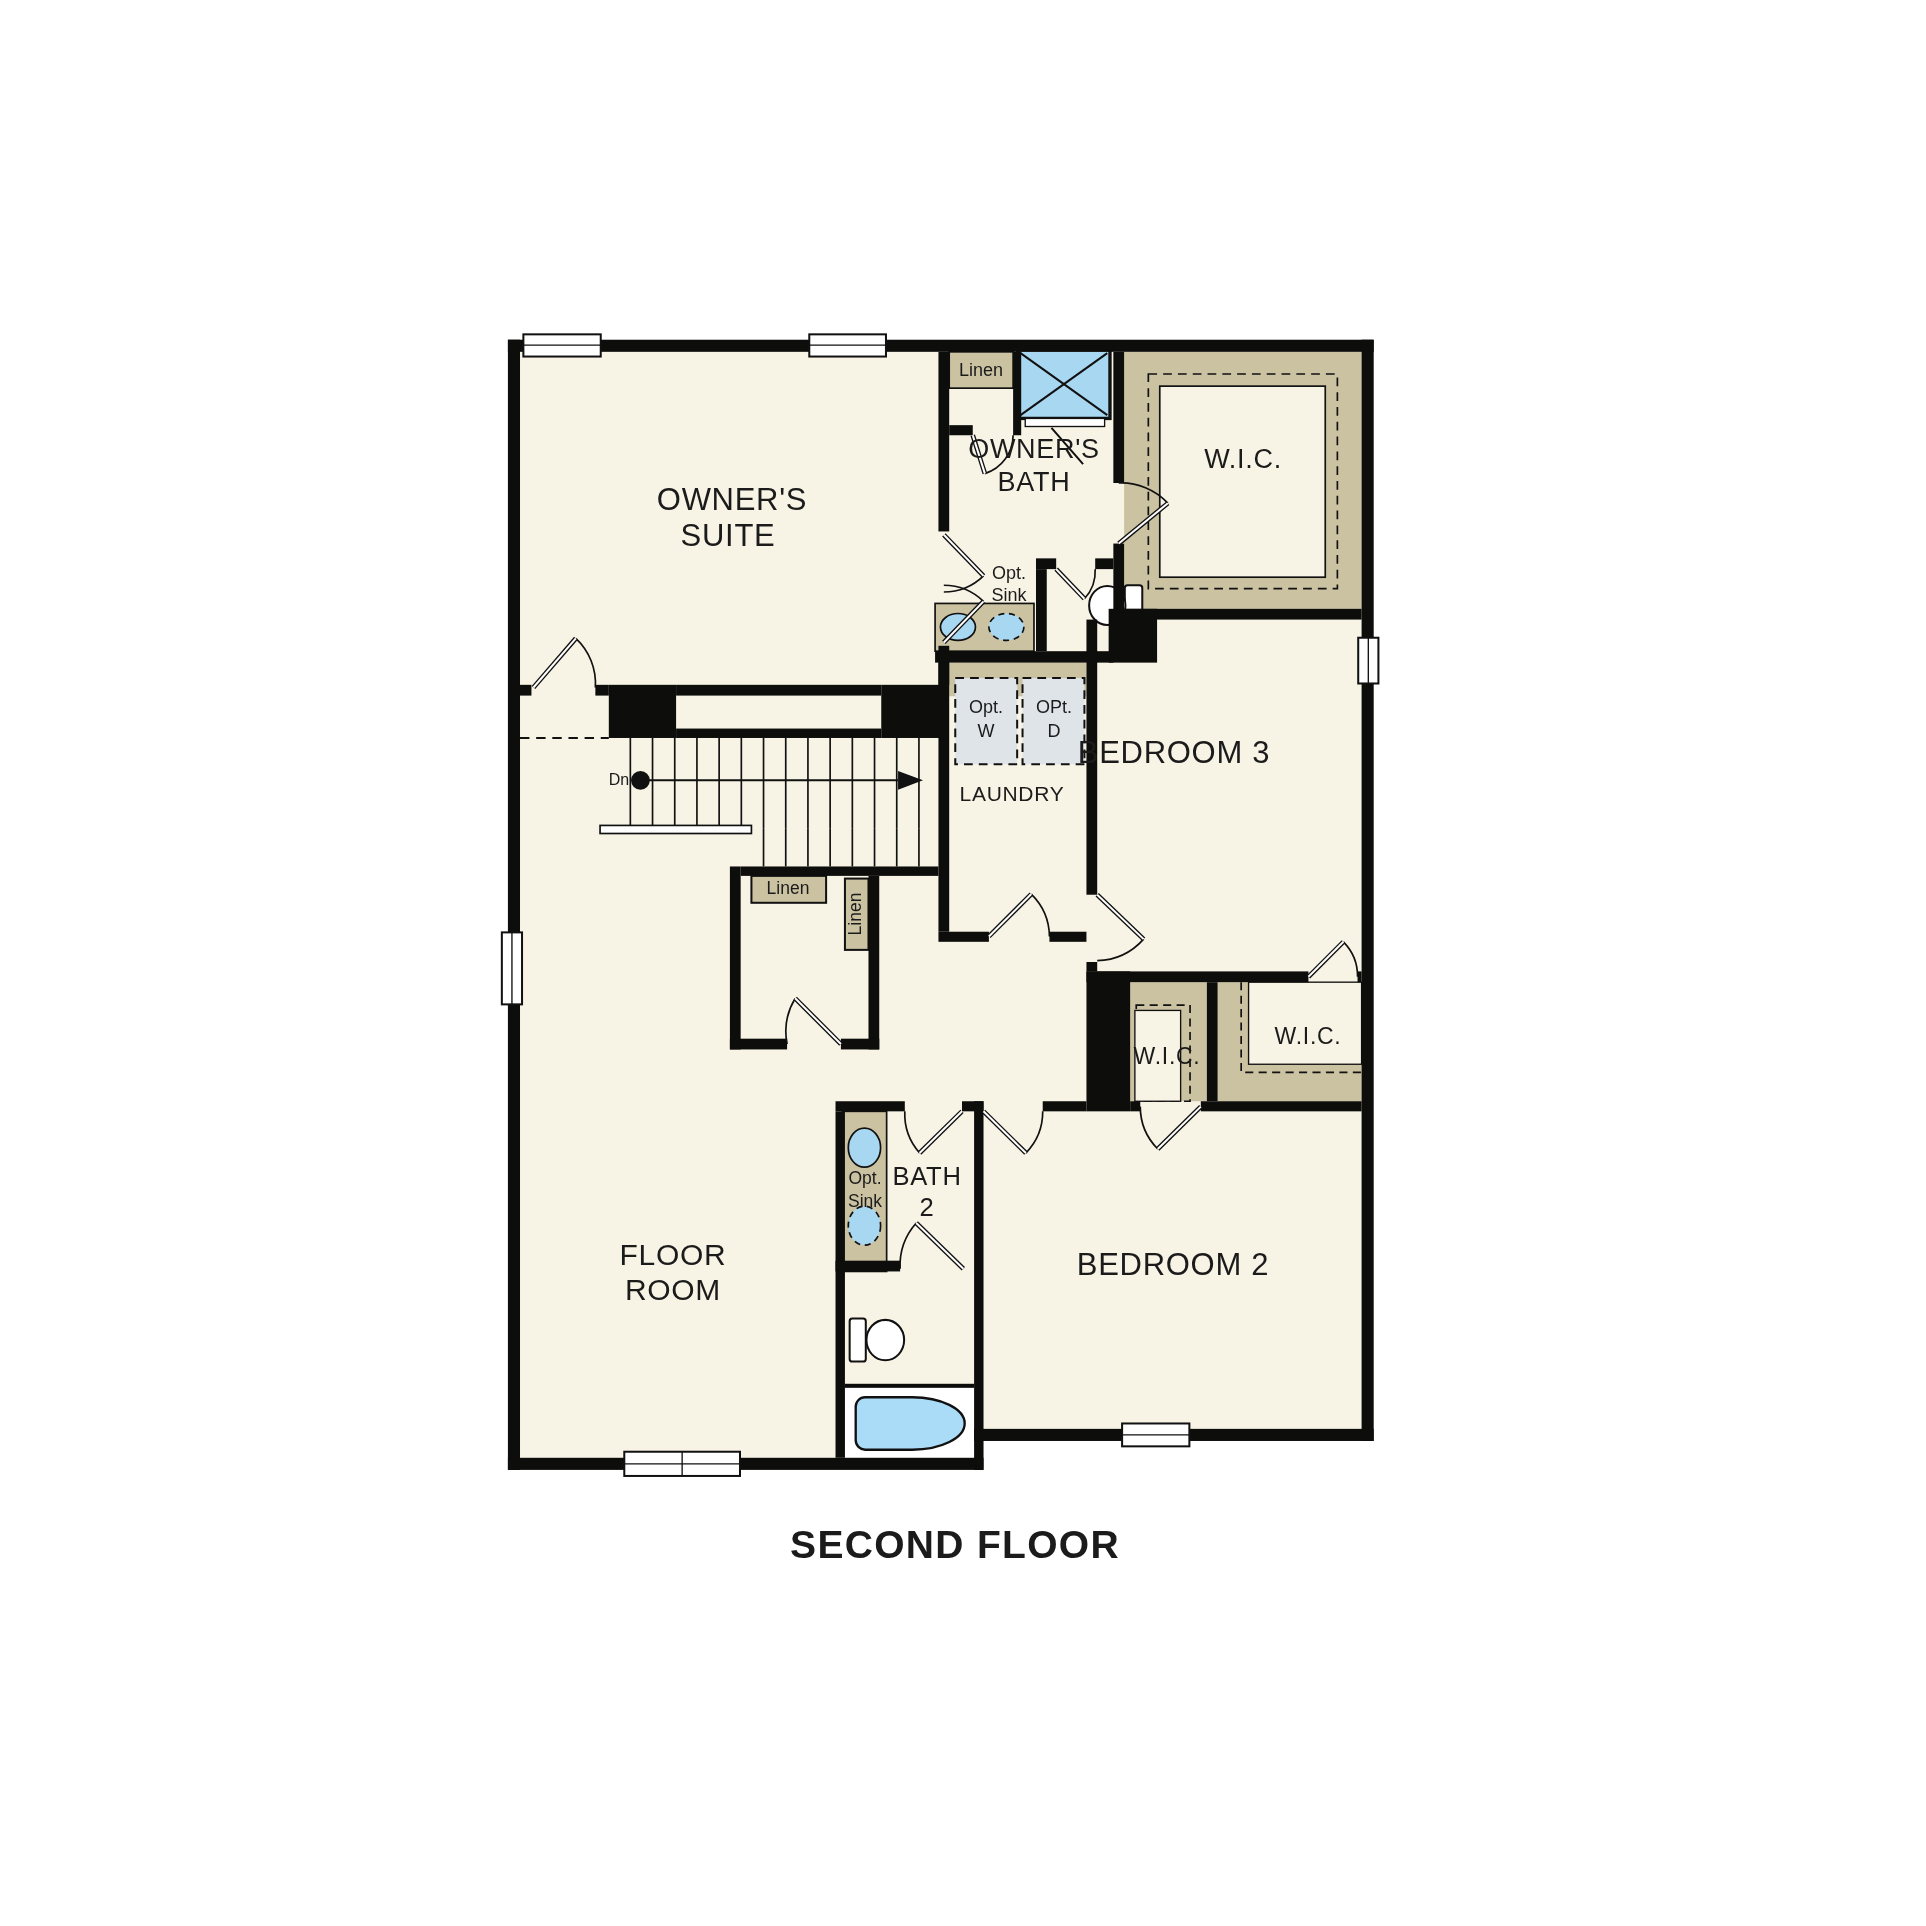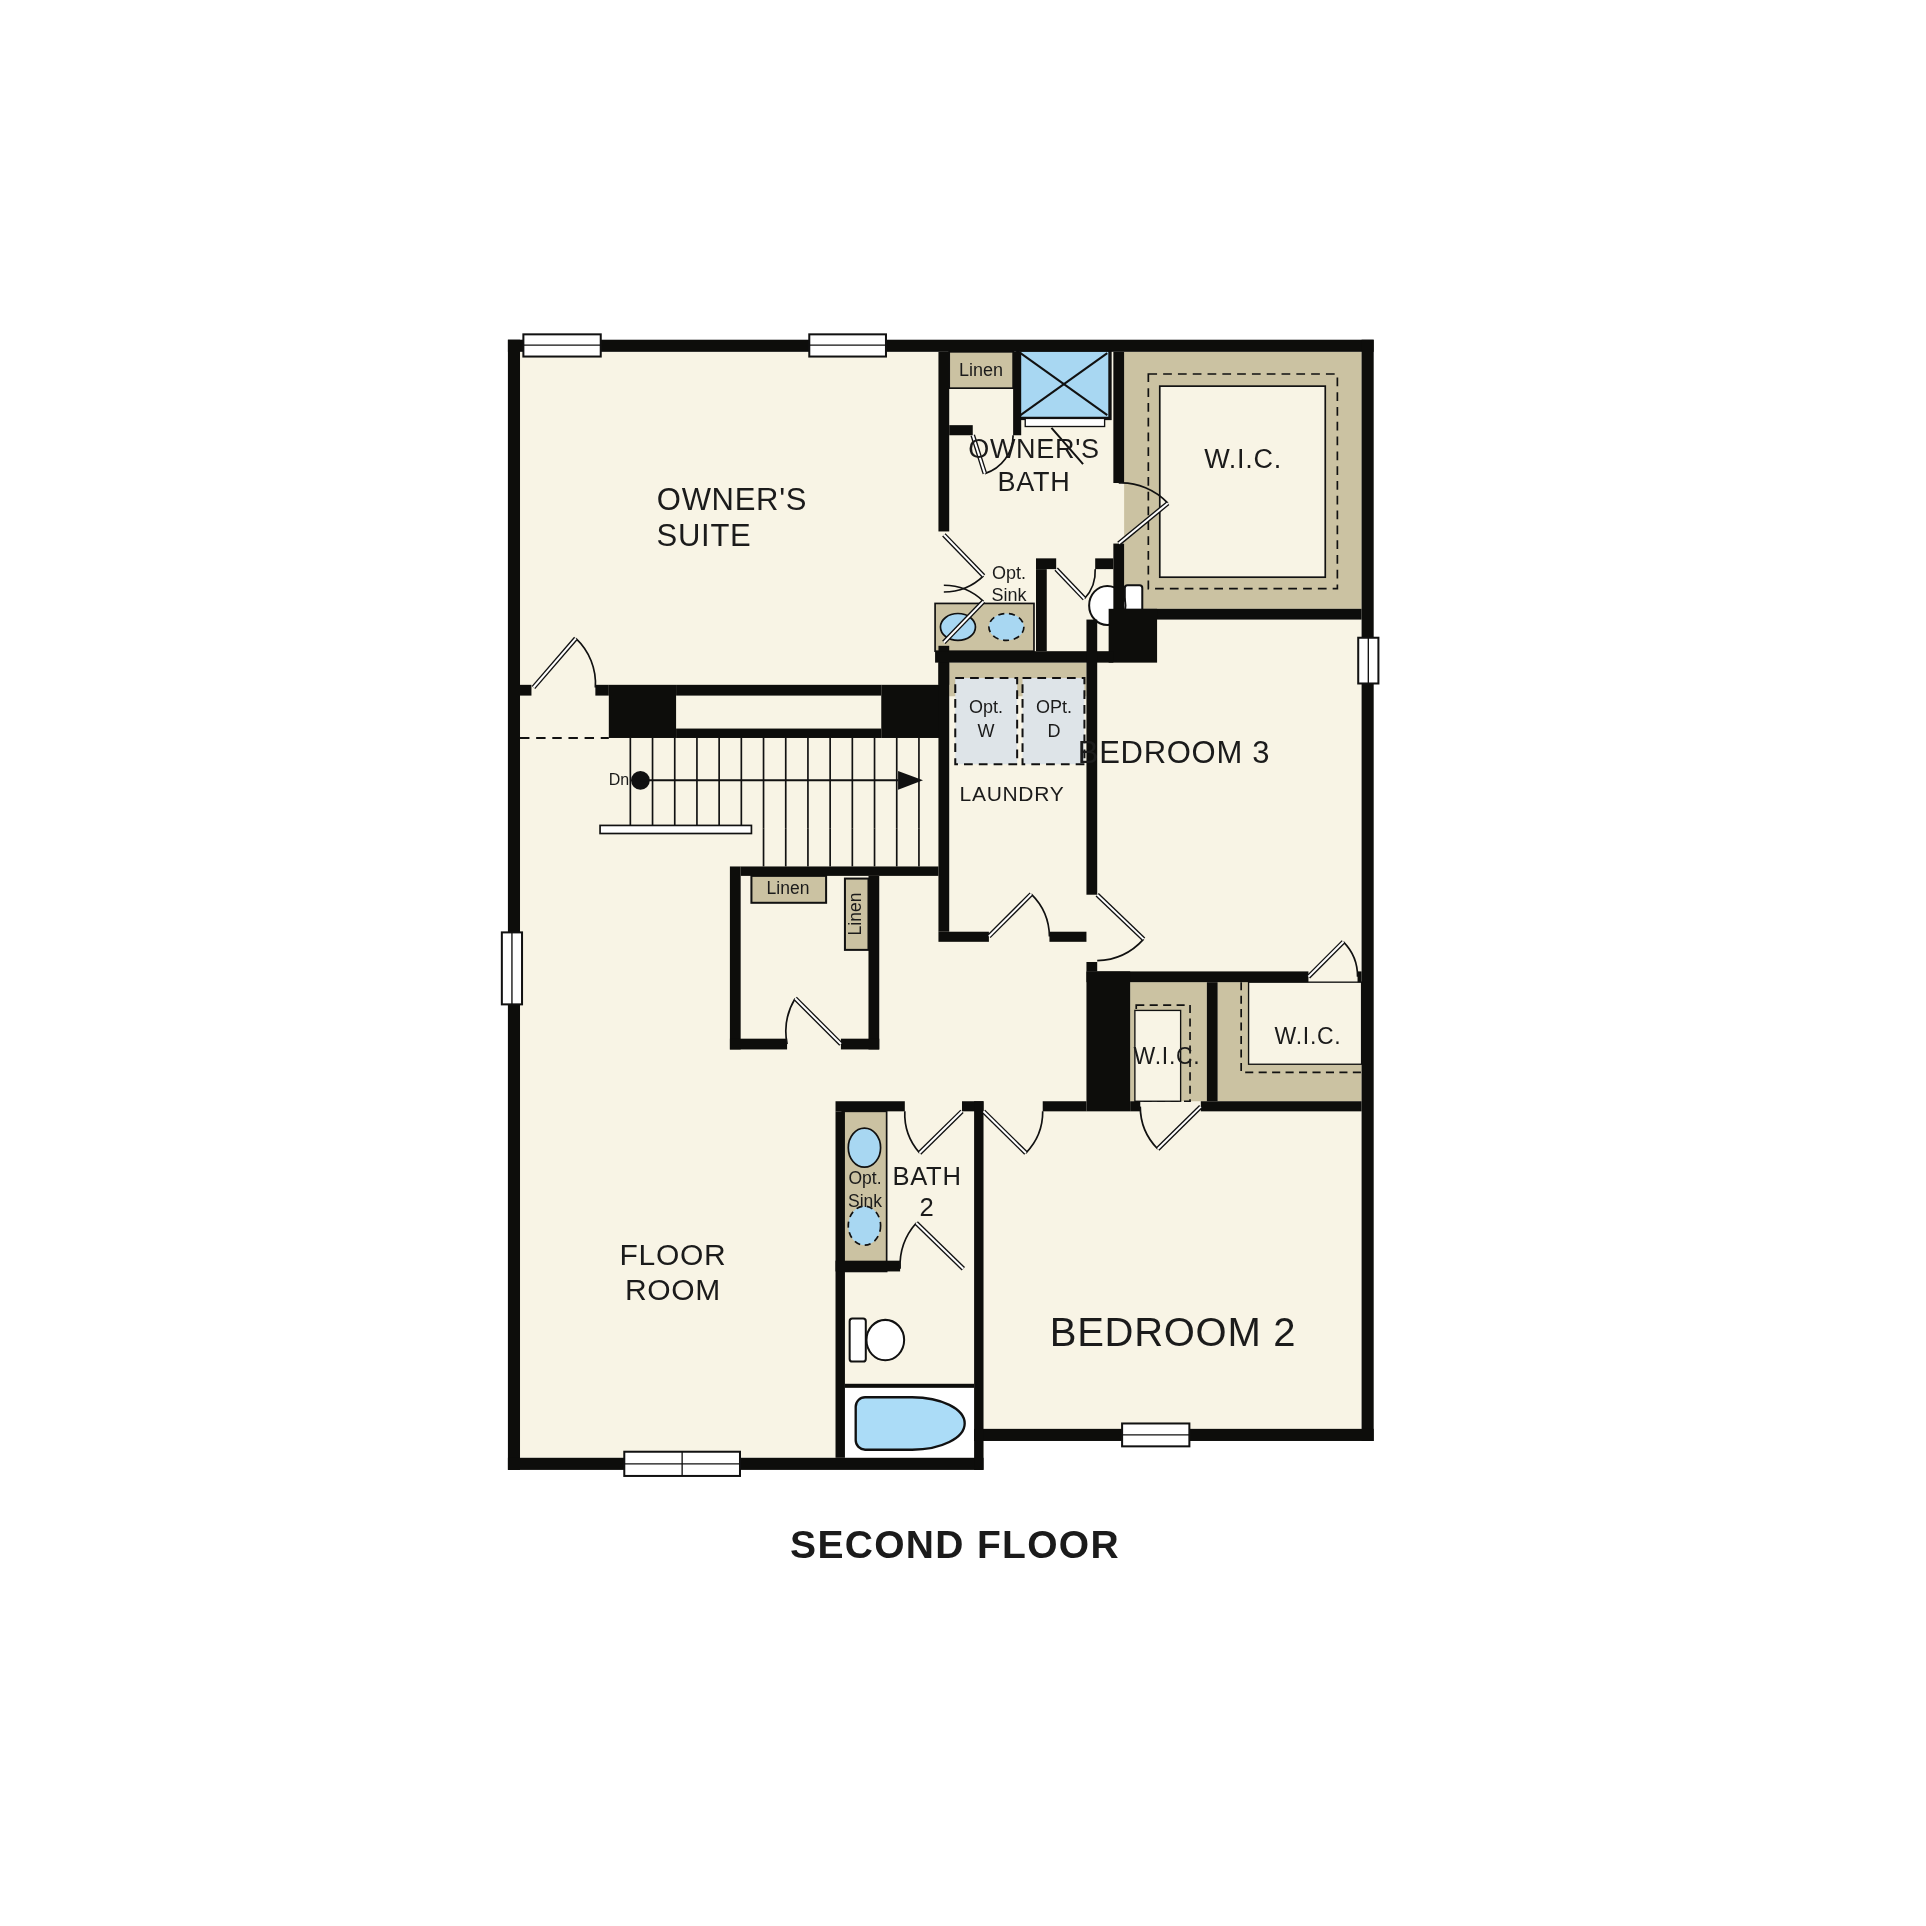--- a/index.html
+++ b/index.html
@@ -289,21 +289,21 @@
       </g>
       <g>
         <path d="M 1170 1552 A 96 96 0 0 1 1182 1484" stroke="#111" stroke-width="2.5"></path>
         <line x1="1250" y1="1552" x2="1182" y2="1484" stroke="#111" stroke-width="7"></line>
         <line x1="1250" y1="1552" x2="1182" y2="1484" stroke="#fff" stroke-width="3"></line>
       </g>
     </g>
   </svg>
 
   <div class="lbl" style="left:732px;top:499px;font-size:31px;">OWNER'S</div>
-  <div class="lbl" style="left:704px;top:535px;font-size:31px;">SUITE</div>
+  <div class="lbl" style="left:728px;top:535px;font-size:31px;">SUITE</div>
 
   <div class="lbl med" style="left:981px;top:370px;font-size:18px;">Linen</div>
 
   <div class="lbl" style="left:1034px;top:449px;font-size:27px;">OWNER'S</div>
   <div class="lbl" style="left:1034px;top:482px;font-size:27px;">BATH</div>
 
   <div class="lbl med" style="left:1009px;top:573px;font-size:18px;">Opt.</div>
   <div class="lbl med" style="left:1009px;top:595px;font-size:18px;">Sink</div>
 
   <div class="lbl" style="left:1243px;top:459px;font-size:27px;">W.I.C.</div>
@@ -326,18 +326,18 @@
 
   <div class="lbl" style="left:673px;top:1255px;font-size:30px;">FLOOR</div>
   <div class="lbl" style="left:673px;top:1290px;font-size:30px;">ROOM</div>
 
   <div class="lbl med" style="left:865px;top:1179px;font-size:17.5px;">Opt.</div>
   <div class="lbl med" style="left:865px;top:1202px;font-size:17.5px;">Sink</div>
 
   <div class="lbl" style="left:927px;top:1177px;font-size:25.6px;">BATH</div>
   <div class="lbl" style="left:927px;top:1208px;font-size:25.6px;">2</div>
 
-  <div class="lbl" style="left:1173px;top:1332px;font-size:40px;">BEDROOM 2</div>
+  <div class="lbl" style="left:1173px;top:1264px;font-size:31px;">BEDROOM 2</div>
 
   <div class="title" style="left:955px;top:1545px;">SECOND FLOOR</div>
 
 </div>
 
 
 </body></html>

